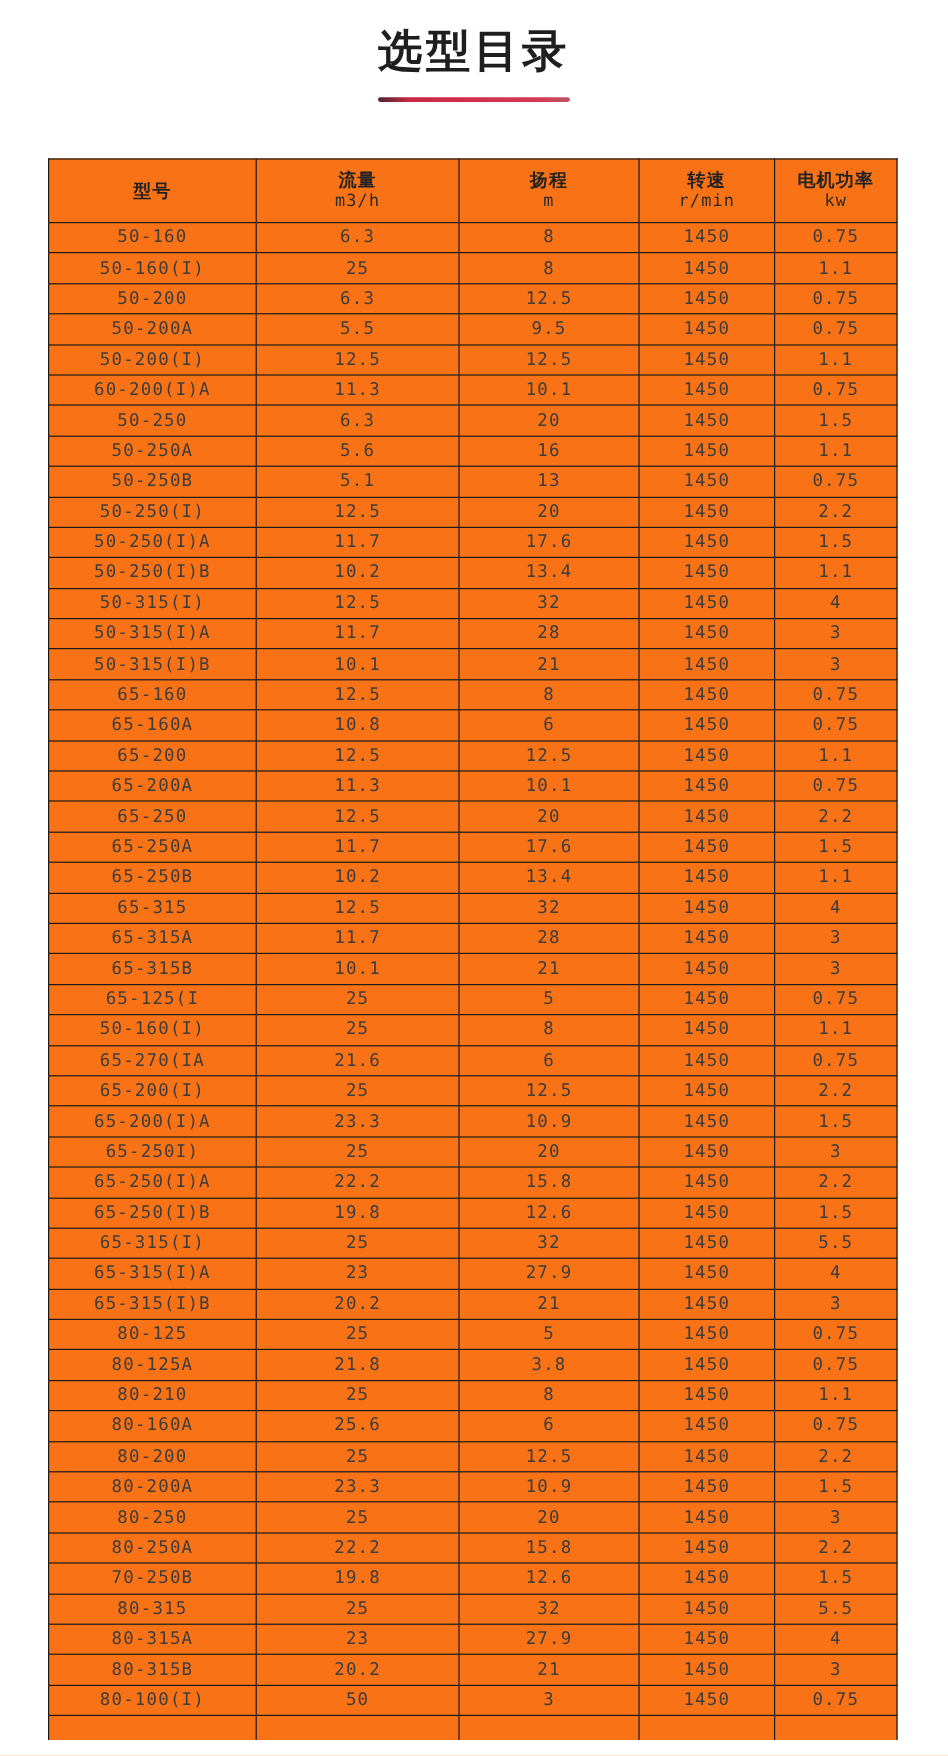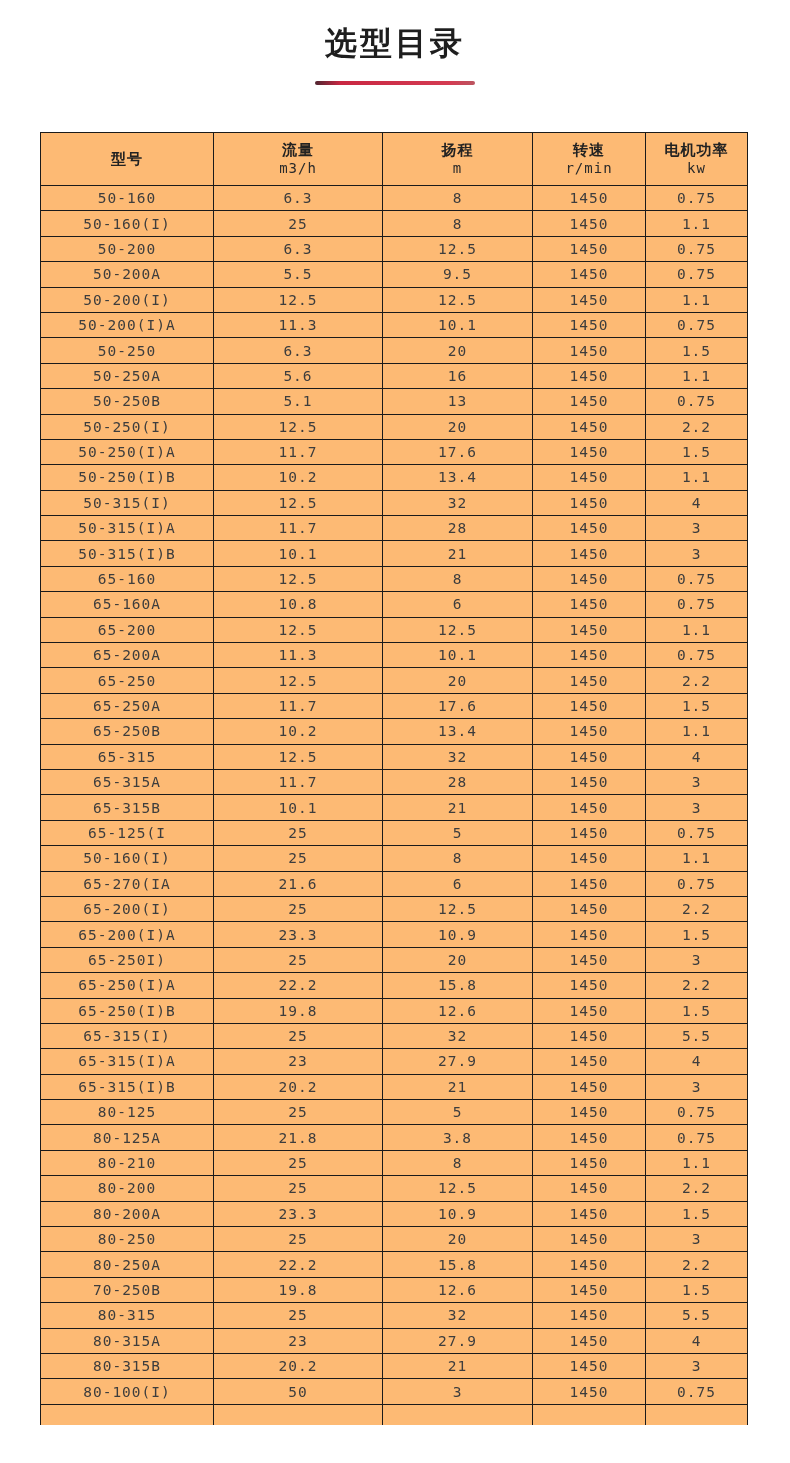--- a/index.html
+++ b/index.html
@@ -10,40 +10,40 @@
   body {
     width: 790px;
     height: 1463px;
     overflow: hidden;
     position: relative;
     font-family: "DejaVu Sans", sans-serif;
   }
   .page-title {
     margin-top: 14px;
     text-align: center;
-    font-size: 32px;
+    font-size: 37px;
     line-height: 58px;
     font-weight: bold;
     letter-spacing: 3px;
     color: #1e1e1e;
     font-family: "DejaVu Sans", sans-serif;
   }
   .title-divider {
     width: 160px;
     height: 4px;
     margin: 9px auto 0 auto;
     border-radius: 2px;
     background: linear-gradient(90deg, #4f2530 0%, #c92742 16%, #d43b52 84%, #bb5560 100%);
   }
   table.catalog {
     border-collapse: collapse;
     table-layout: fixed;
     margin: 47px 0 0 40px;
     width: 707px;
-    background: #fdba74;
+    background: #f97316;
   }
   table.catalog th,
   table.catalog td {
     border: 1.5px solid #1b1b1b;
     text-align: center;
     vertical-align: middle;
     padding: 0;
     overflow: hidden;
     white-space: nowrap;
   }
@@ -150,21 +150,21 @@
         <td data-name="table-cell">0.75</td>
       </tr>
       <tr data-name="table-row">
         <td data-name="table-cell">50-200(I)</td>
         <td data-name="table-cell">12.5</td>
         <td data-name="table-cell">12.5</td>
         <td data-name="table-cell">1450</td>
         <td data-name="table-cell">1.1</td>
       </tr>
       <tr data-name="table-row">
-        <td data-name="table-cell">50-200(I)A</td>
+        <td data-name="table-cell">60-200(I)A</td>
         <td data-name="table-cell">11.3</td>
         <td data-name="table-cell">10.1</td>
         <td data-name="table-cell">1450</td>
         <td data-name="table-cell">0.75</td>
       </tr>
       <tr data-name="table-row">
         <td data-name="table-cell">50-250</td>
         <td data-name="table-cell">6.3</td>
         <td data-name="table-cell">20</td>
         <td data-name="table-cell">1450</td>
@@ -386,20 +386,27 @@
         <td data-name="table-cell">3.8</td>
         <td data-name="table-cell">1450</td>
         <td data-name="table-cell">0.75</td>
       </tr>
       <tr data-name="table-row">
         <td data-name="table-cell">80-210</td>
         <td data-name="table-cell">25</td>
         <td data-name="table-cell">8</td>
         <td data-name="table-cell">1450</td>
         <td data-name="table-cell">1.1</td>
+      </tr>
+      <tr data-name="table-row">
+        <td data-name="table-cell">80-160A</td>
+        <td data-name="table-cell">25.6</td>
+        <td data-name="table-cell">6</td>
+        <td data-name="table-cell">1450</td>
+        <td data-name="table-cell">0.75</td>
       </tr>
       <tr data-name="table-row">
         <td data-name="table-cell">80-200</td>
         <td data-name="table-cell">25</td>
         <td data-name="table-cell">12.5</td>
         <td data-name="table-cell">1450</td>
         <td data-name="table-cell">2.2</td>
       </tr>
       <tr data-name="table-row">
         <td data-name="table-cell">80-200A</td>

